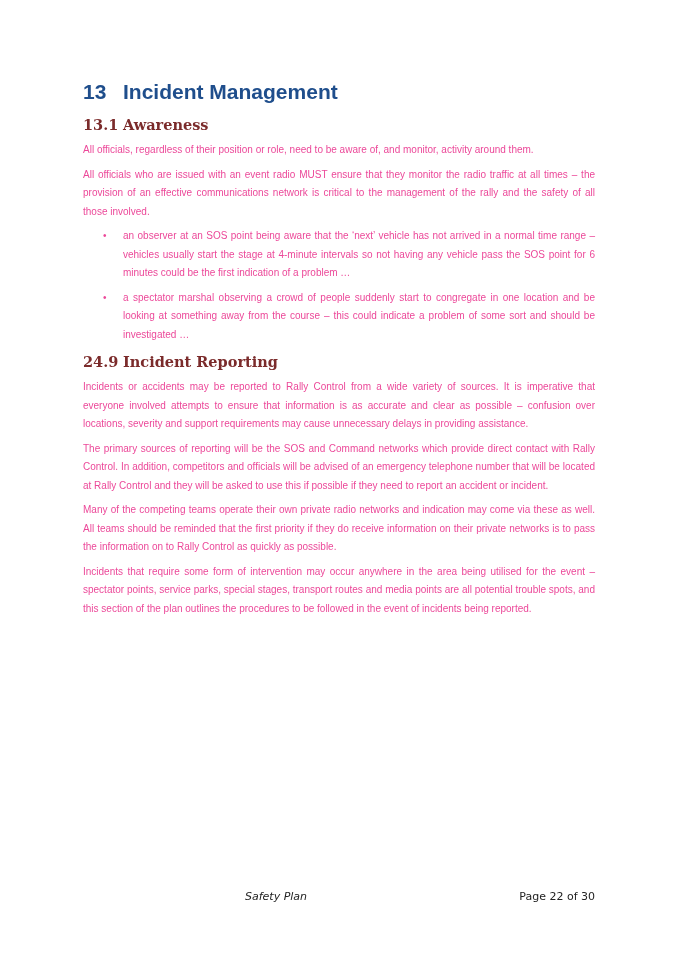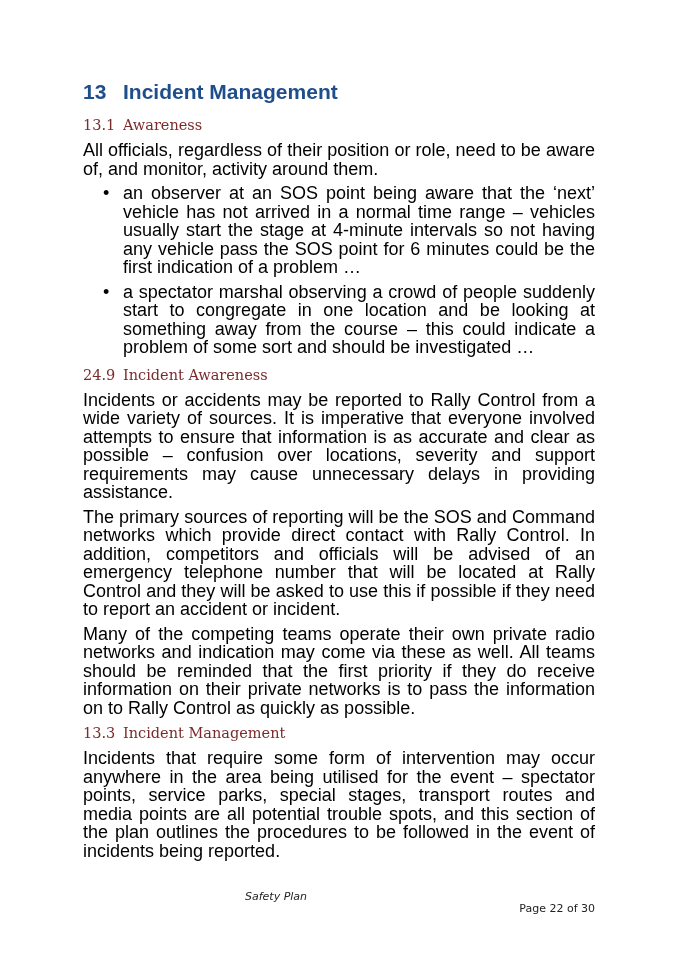--- a/index.html
+++ b/index.html
@@ -5,78 +5,76 @@
   html, body { margin: 0; padding: 0; background: #ffffff; }
   body { width: 675px; height: 953px; position: relative; overflow: hidden; }
   .page { position: absolute; left: 0; top: 0; width: 588px; height: 953px; background: #fff; }
   .content { position: absolute; left: 83px; top: 78px; width: 512px; }
   .h1 {
     font-family: "Liberation Sans", sans-serif; font-weight: bold;
     font-size: 21px; color: #1f4e8c; margin: 0 0 9px 0; line-height: 28px;
   }
   .h1 .num { display: inline-block; width: 40px; }
   .h2 {
-    font-family: "DejaVu Serif", serif; font-weight: normal;
+    font-family: "DejaVu Serif", serif; font-weight: bold;
     font-size: 14.5px; color: #7b2b2b; margin: 0 0 6px 0; line-height: 20px;
   }
   .h2 .num { display: inline-block; width: 40px; }
   p, li {
-    font-family: "Liberation Sans", sans-serif; font-size: 18px;
-    line-height: 18.5px; color: #000000; text-align: justify; margin: 1px 0 6px 0;
+    font-family: "Liberation Sans", sans-serif; font-size: 10px;
+    line-height: 18.5px; color: #ec4899; text-align: justify; margin: 1px 0 6px 0;
   }
   ul { list-style: none; padding: 0; margin: 4px 0 8px 0; }
   li { position: relative; padding-left: 40px; margin-bottom: 6px; }
   li .bullet { position: absolute; left: 20px; top: 0; }
   .sec { margin-top: 6px; }
   .footer {
     position: absolute; top: 890px; left: 229px; width: 366px;
     font-family: "DejaVu Sans", sans-serif; font-size: 11px; color: #222;
   }
   .footer .left { font-style: italic; position: absolute; left: 16px; }
-  .footer .right { position: absolute; right: 0; margin-top: 12px; }
+  .footer .right { position: absolute; right: 0; }
 </style>
 </head>
 <body>
 
 <div class="page">
   <div class="content">
     <h1 class="h1">
       <span class="num">13</span><span>Incident Management</span>
     </h1>
 
     <div class="sec">
       <h2 class="h2">
         <span class="num">13.1</span><span>Awareness</span>
       </h2>
       <p>All officials, regardless of their position or role, need to be aware of, and monitor, activity around them.</p>
+      <p>All officials who are issued with an event radio MUST ensure that they monitor the radio traffic at all times – the provision of an effective communications network is critical to the management of the rally and the safety of all those involved.</p>
       <ul>
         <li>
           <span class="bullet">•</span>
           <span>an observer at an SOS point being aware that the ‘next’ vehicle has not arrived in a normal time range – vehicles usually start the stage at 4-minute intervals so not having any vehicle pass the SOS point for 6 minutes could be the first indication of a problem …</span>
         </li>
         <li>
           <span class="bullet">•</span>
           <span>a spectator marshal observing a crowd of people suddenly start to congregate in one location and be looking at something away from the course – this could indicate a problem of some sort and should be investigated …</span>
         </li>
       </ul>
     </div>
 
     <div class="sec">
       <h2 class="h2">
-        <span class="num">24.9</span><span>Incident Awareness</span>
+        <span class="num">24.9</span><span>Incident Reporting</span>
       </h2>
       <p>Incidents or accidents may be reported to Rally Control from a wide variety of sources. It is imperative that everyone involved attempts to ensure that information is as accurate and clear as possible – confusion over locations, severity and support requirements may cause unnecessary delays in providing assistance.</p>
       <p>The primary sources of reporting will be the SOS and Command networks which provide direct contact with Rally Control. In addition, competitors and officials will be advised of an emergency telephone number that will be located at Rally Control and they will be asked to use this if possible if they need to report an accident or incident.</p>
       <p>Many of the competing teams operate their own private radio networks and indication may come via these as well. All teams should be reminded that the first priority if they do receive information on their private networks is to pass the information on to Rally Control as quickly as possible.</p>
     </div>
 
     <div class="sec">
-      <h2 class="h2">
-        <span class="num">13.3</span><span>Incident Management</span>
-      </h2>
       <p>Incidents that require some form of intervention may occur anywhere in the area being utilised for the event – spectator points, service parks, special stages, transport routes and media points are all potential trouble spots, and this section of the plan outlines the procedures to be followed in the event of incidents being reported.</p>
     </div>
   </div>
 
   <div class="footer">
     <span class="left">Safety Plan</span>
     <span class="right">Page 22 of 30</span>
   </div>
 </div>
 

